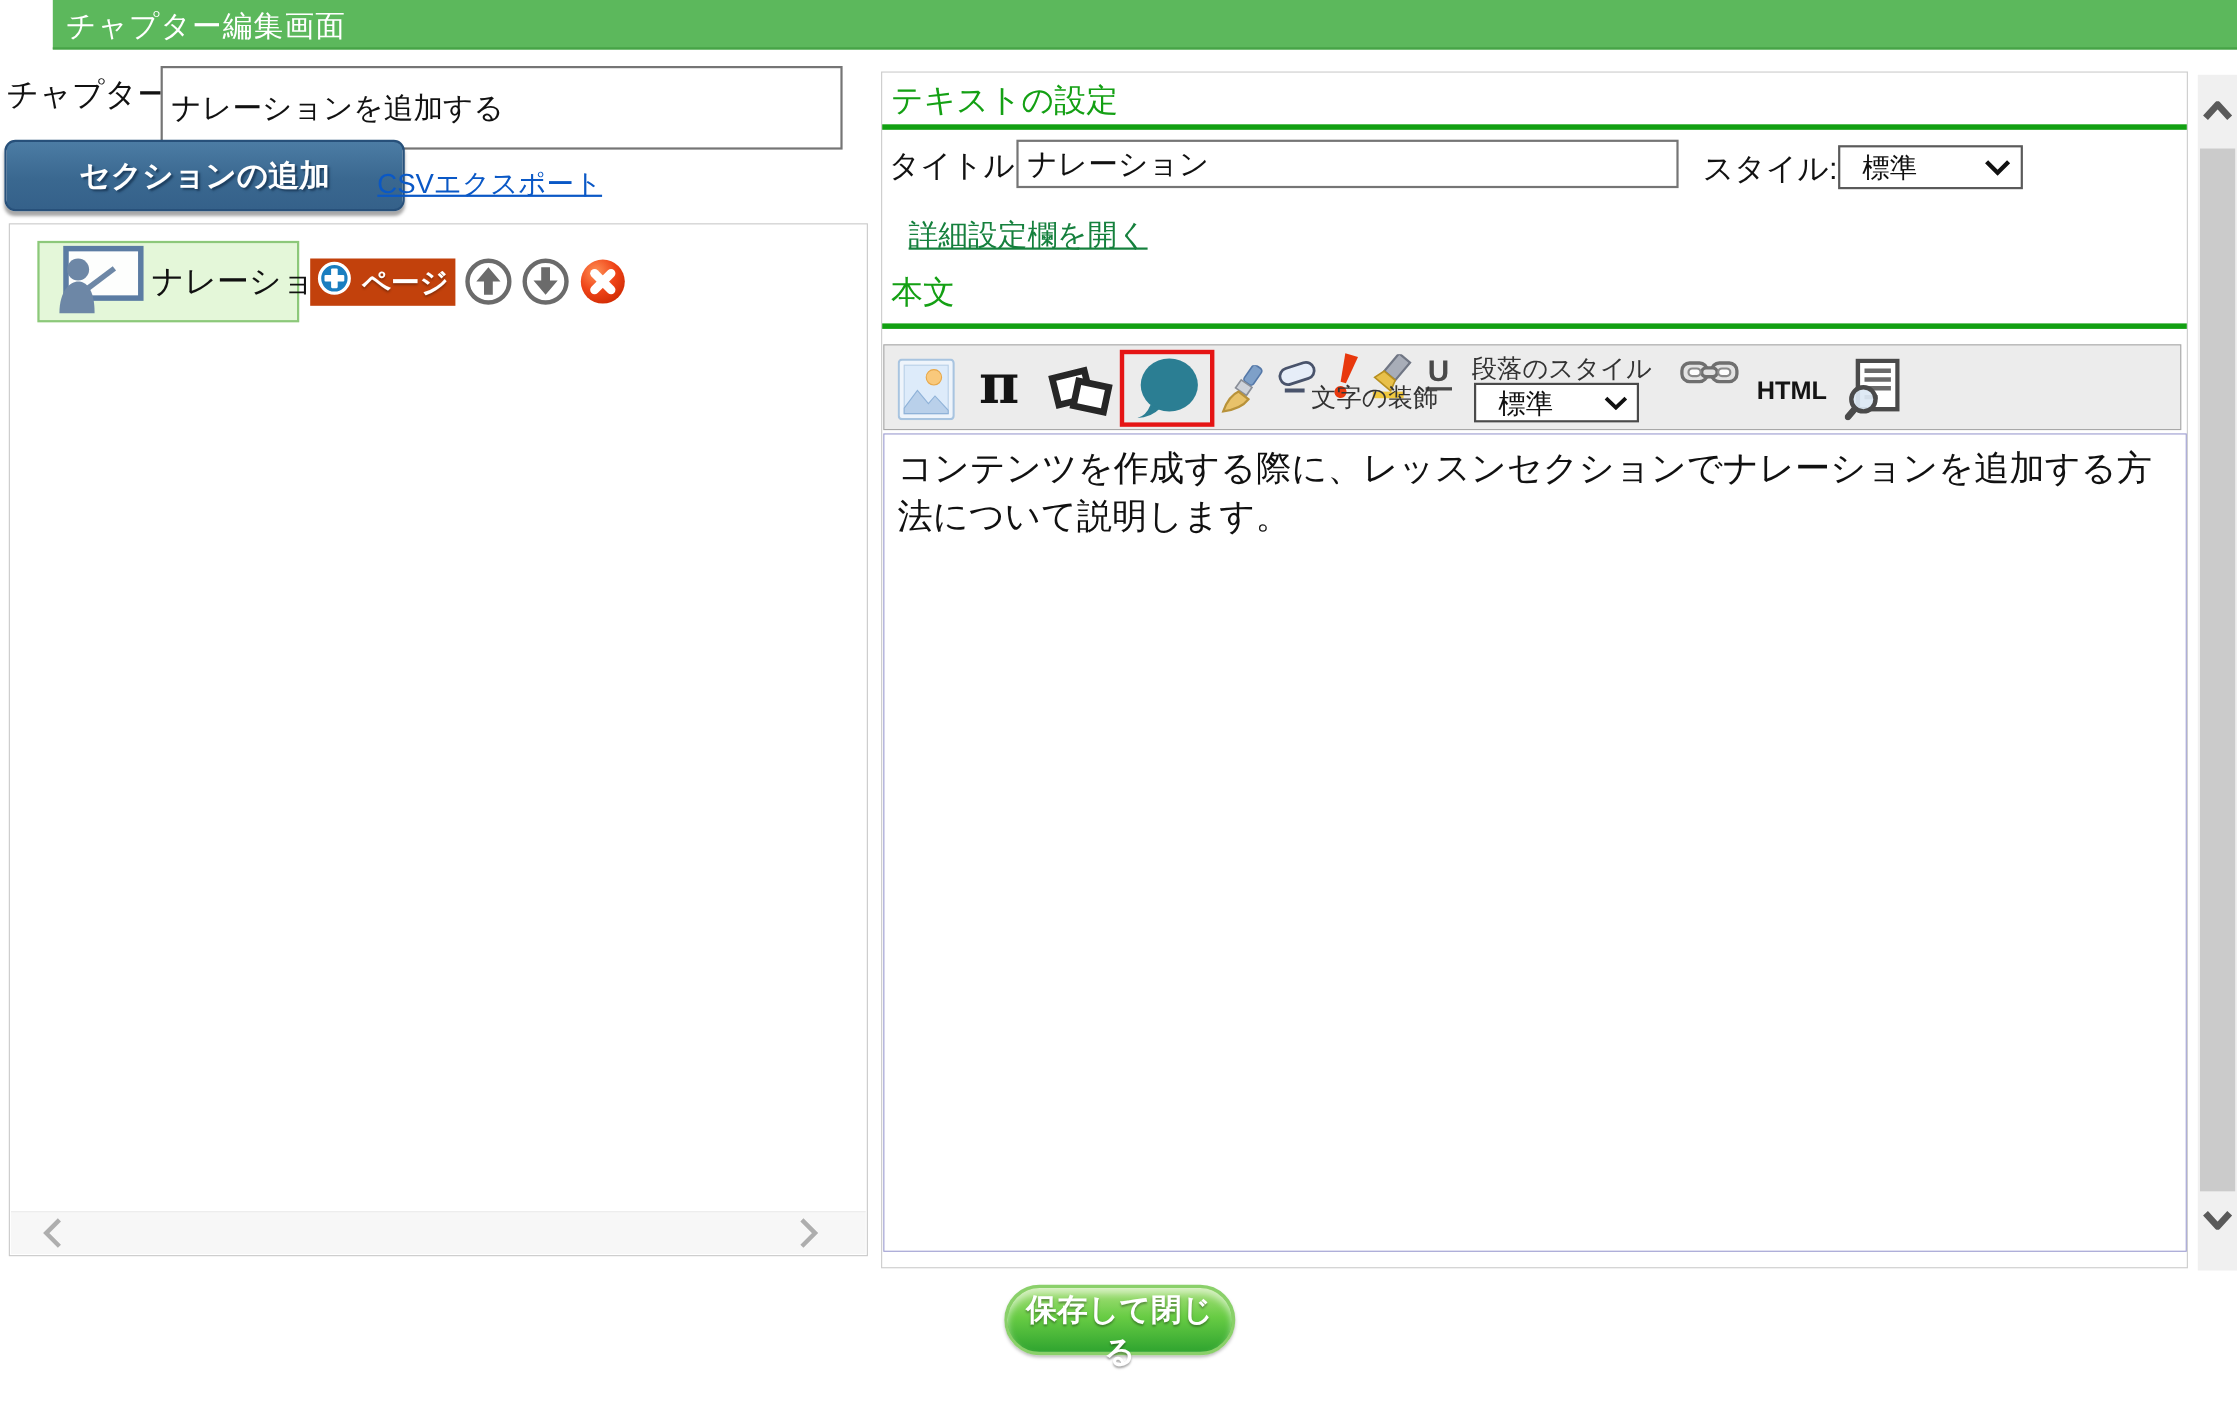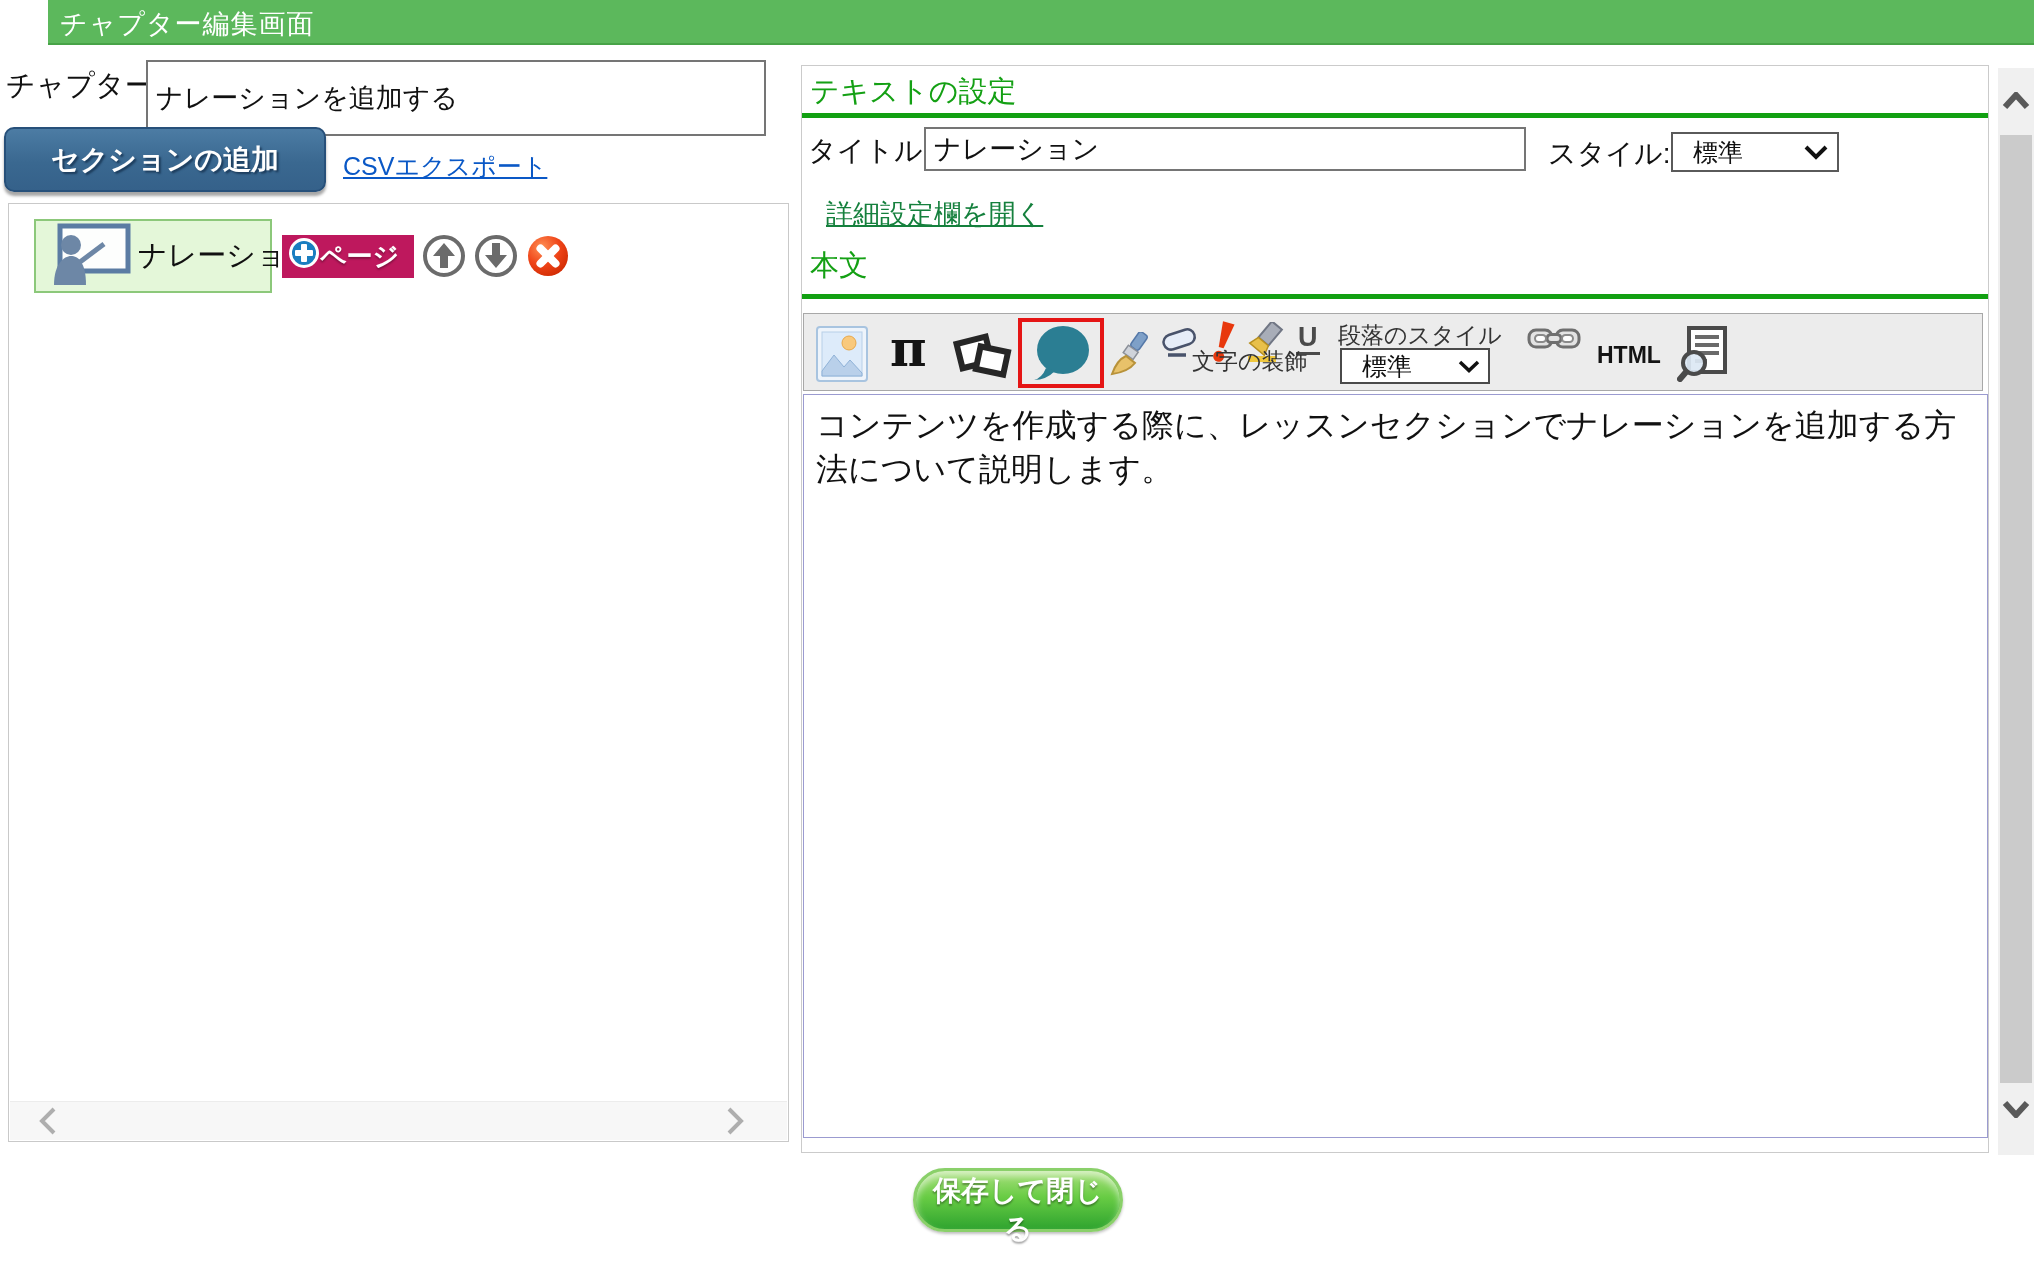--- a/index.html
+++ b/index.html
@@ -9,36 +9,36 @@
   
   .header{position:absolute;left:0;top:0;width:2034px;height:45px;background:#5cb85c;
           border-bottom:2px solid #47a347;box-sizing:border-box;margin-left:48px;}
   .header .title{position:absolute;left:12px;top:6px;font-size:27px;color:#ffffff;letter-spacing:1px;}
 
   
   .chapter-label{position:absolute;left:6px;top:66px;font-size:29px;color:#111;}
   .chapter-input{position:absolute;left:146px;top:60px;width:600px;height:40px;
                  border:2px solid #757575;font-size:27px;padding:16px 8px;box-sizing:content-box;
                  font-family:inherit;color:#111;outline:none;}
-  .add-section-btn{position:absolute;left:4px;top:127px;width:322px;height:65px;
+  .add-section-btn{position:absolute;left:4px;top:127px;width:364px;height:65px;
                    background:linear-gradient(180deg,#4c7ca4 0%,#3a6890 55%,#35618a 100%);
                    border:2px solid #27507a;border-radius:10px;box-shadow:0 4px 3px rgba(0,0,0,.35);
                    color:#fff;font-weight:bold;font-size:28px;font-family:inherit;cursor:pointer;
                    text-shadow:2px 2px 2px #1c3c5c;}
   .csv-link{position:absolute;left:343px;top:150px;font-size:25px;color:#0a58c6;
             text-decoration:underline;cursor:pointer;}
 
   .sections-panel{position:absolute;left:8px;top:203px;width:781px;height:939px;
                   background:#fff;border:1px solid #c9c9c9;box-sizing:border-box;}
   .section-row{position:absolute;left:25px;top:14px;height:76px;display:flex;align-items:center;}
   .section-chip{width:226px;height:70px;background:#e4f7d9;border:2px solid #8cc87a;
                 display:flex;align-items:center;padding-left:8px;cursor:pointer;}
   .section-chip .label{font-size:29px;color:#111;margin-left:6px;white-space:nowrap;}
-  .page-btn{margin-left:10px;width:132px;height:43px;background:#be185d;border:none;cursor:pointer;
-            display:flex;align-items:center;justify-content:flex-start;gap:0;
+  .page-btn{margin-left:10px;width:132px;height:43px;background:#c2410c;border:none;cursor:pointer;
+            display:flex;align-items:center;justify-content:space-between;gap:0;
             color:#fff;font-weight:bold;font-size:26px;font-family:inherit;
             text-shadow:0 2px 2px rgba(0,0,0,.3);}
   .round-btn{margin-left:8px;width:44px;height:44px;border:none;background:transparent;padding:0;cursor:pointer;}
 
   .h-scrollbar{position:absolute;left:1px;right:1px;bottom:1px;height:38px;background:#f7f7f7;
                border-top:1px solid #ececec;}
   .h-scrollbar .sb-left{position:absolute;left:28px;top:5px;cursor:pointer;}
   .h-scrollbar .sb-right{position:absolute;right:42px;top:5px;cursor:pointer;}
 
   

